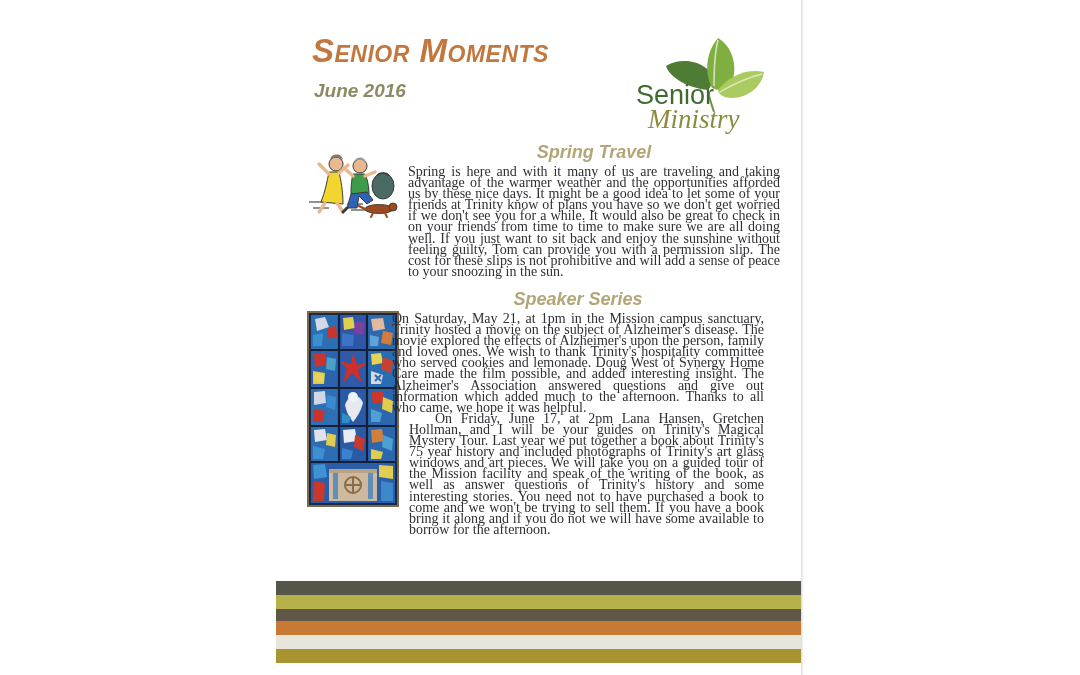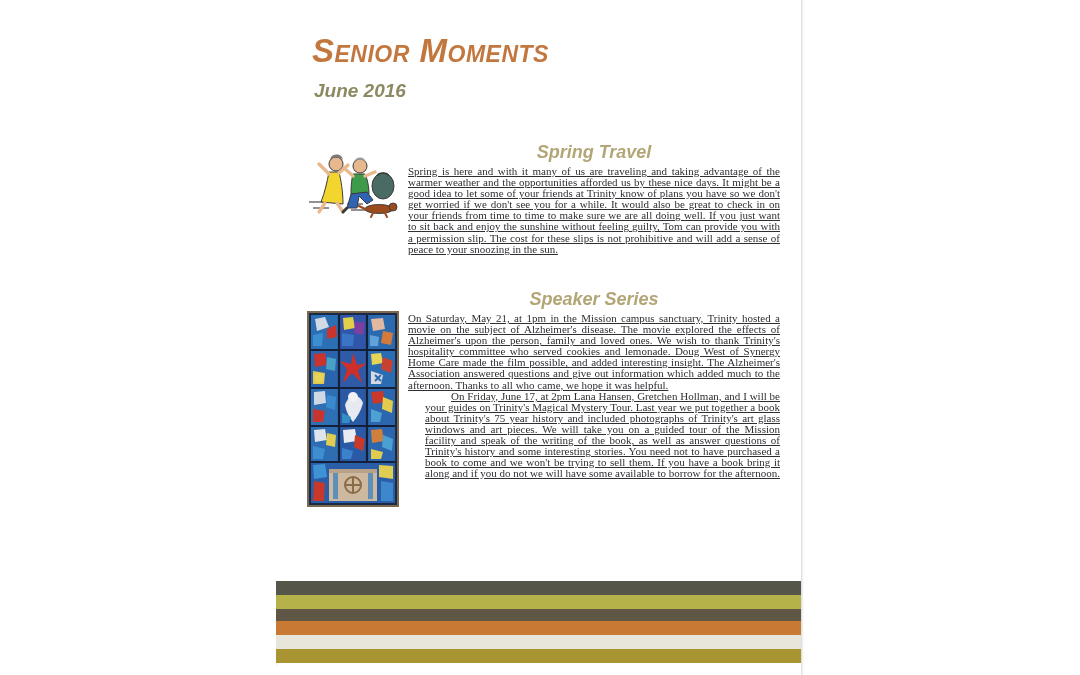--- a/index.html
+++ b/index.html
@@ -96,37 +96,36 @@
     font-style: italic;
     font-weight: bold;
     font-size: 18px;
     color: #b3a676;
     text-align: center;
     line-height: 1;
     margin: 0 0 5px 0;
   }
   .article-body {
     font-family: "Liberation Serif", serif;
-    font-size: 11px;
+    font-size: 14px;
     line-height: 11.1px;
     color: #2e2f33;
     text-align: justify;
     margin: 0;
-    text-decoration: underline;
   }
   .article-body p { margin: 0; }
   .article-body p + p { text-indent: 26px; margin-left: 17px; }
 
   #article-spring {
     left: 408px;
     top: 143px;
     width: 372px;
   }
   #article-speaker {
-    left: 408px;
+    left: 392px;
     top: 290px;
     width: 372px;
   }
 
   
   #spring-clipart {
     position: absolute;
     left: 303px;
     top: 146px;
     width: 100px;
@@ -172,20 +171,42 @@
 </style>
 </head>
 <body>
 
 <div id="page-sheet">
 
   <div id="masthead">
     <div id="masthead-title" style="color: rgb(194, 119, 63);">Senior Moments</div>
     <div id="masthead-date" style="color: rgb(141, 138, 99); text-align: center;">June 2016</div>
 
+    <div id="logo">
+      <svg width="152" height="110" viewBox="0 0 152 110" xmlns="http://www.w3.org/2000/svg">
+
+        <g>
+          <path d="M78 62 C58 60 40 50 36 38 C48 30 66 32 76 40 C84 46 84 56 78 62 Z" fill="#4e7c35"></path>
+        </g>
+
+        <g>
+          <path d="M82 60 C74 44 76 24 88 10 C102 18 108 38 102 54 C98 62 90 64 82 60 Z" fill="#7fae41"></path>
+          <path d="M88 12 C84 28 84 46 84 58" stroke="#ffffff" stroke-width="1.6" fill="none" opacity="0.65"></path>
+        </g>
+
+        <g>
+          <path d="M88 62 C98 48 118 40 134 44 C132 58 118 70 102 70 C94 70 89 67 88 62 Z" fill="#aacb5f"></path>
+          <path d="M132 46 C116 50 100 58 90 64" stroke="#ffffff" stroke-width="1.4" fill="none" opacity="0.6"></path>
+        </g>
+
+        <path d="M78 64 C80 72 82 78 84 84" stroke="#7a8f3a" stroke-width="2" fill="none"></path>
+        <text x="6" y="76" font-family="Liberation Sans, sans-serif" font-size="27" font-weight="normal" fill="#3f6b31">Senior</text>
+        <text x="18" y="100" font-family="Liberation Serif, serif" font-size="27" font-style="italic" fill="#8a8c3e">Ministry</text>
+      </svg>
+    </div>
   </div>
 
   <div id="spring-clipart">
     <svg width="100" height="72" viewBox="0 0 100 72" xmlns="http://www.w3.org/2000/svg">
 
       <g stroke="#3a3a3a" stroke-width="1.1" fill="none">
         <path d="M6 56 L22 56"></path>
         <path d="M10 62 L26 62"></path>
         <path d="M44 58 L60 58"></path>
         <path d="M48 64 L64 64"></path>

